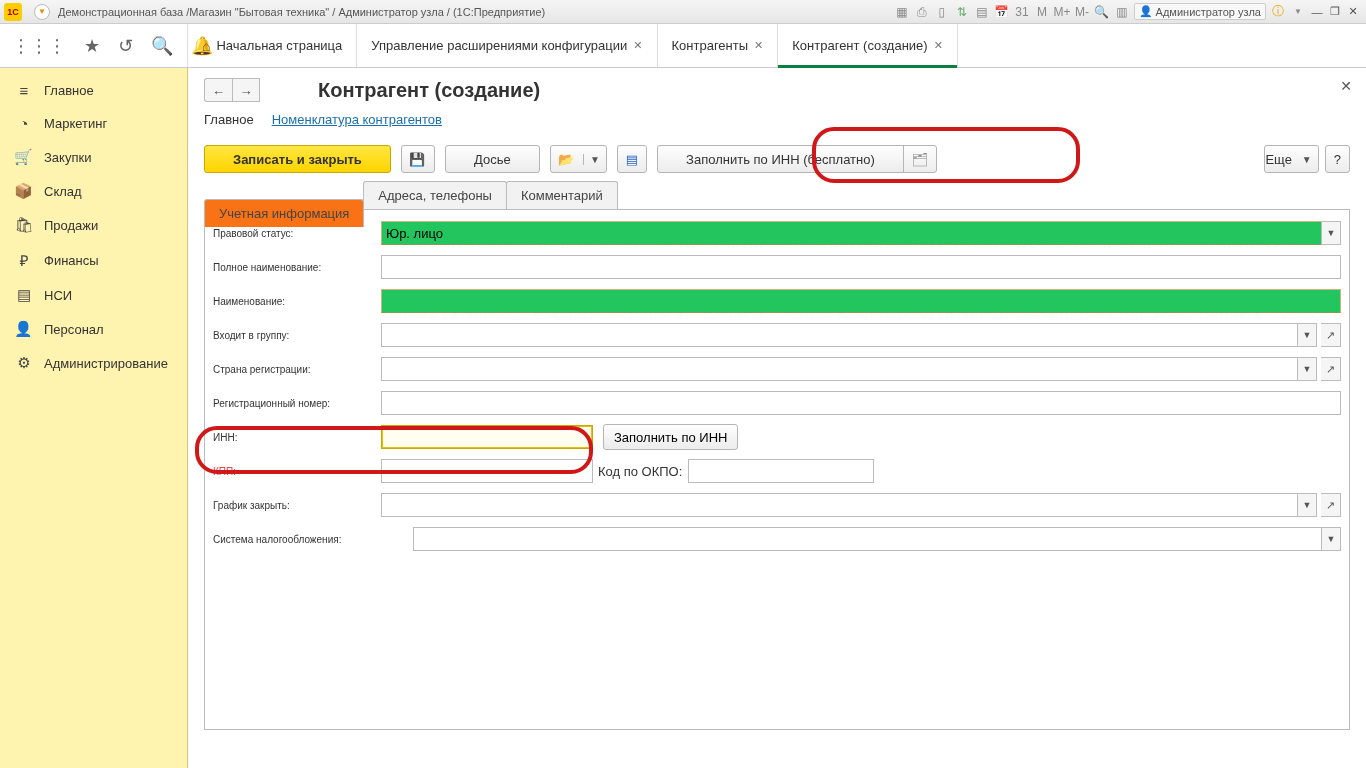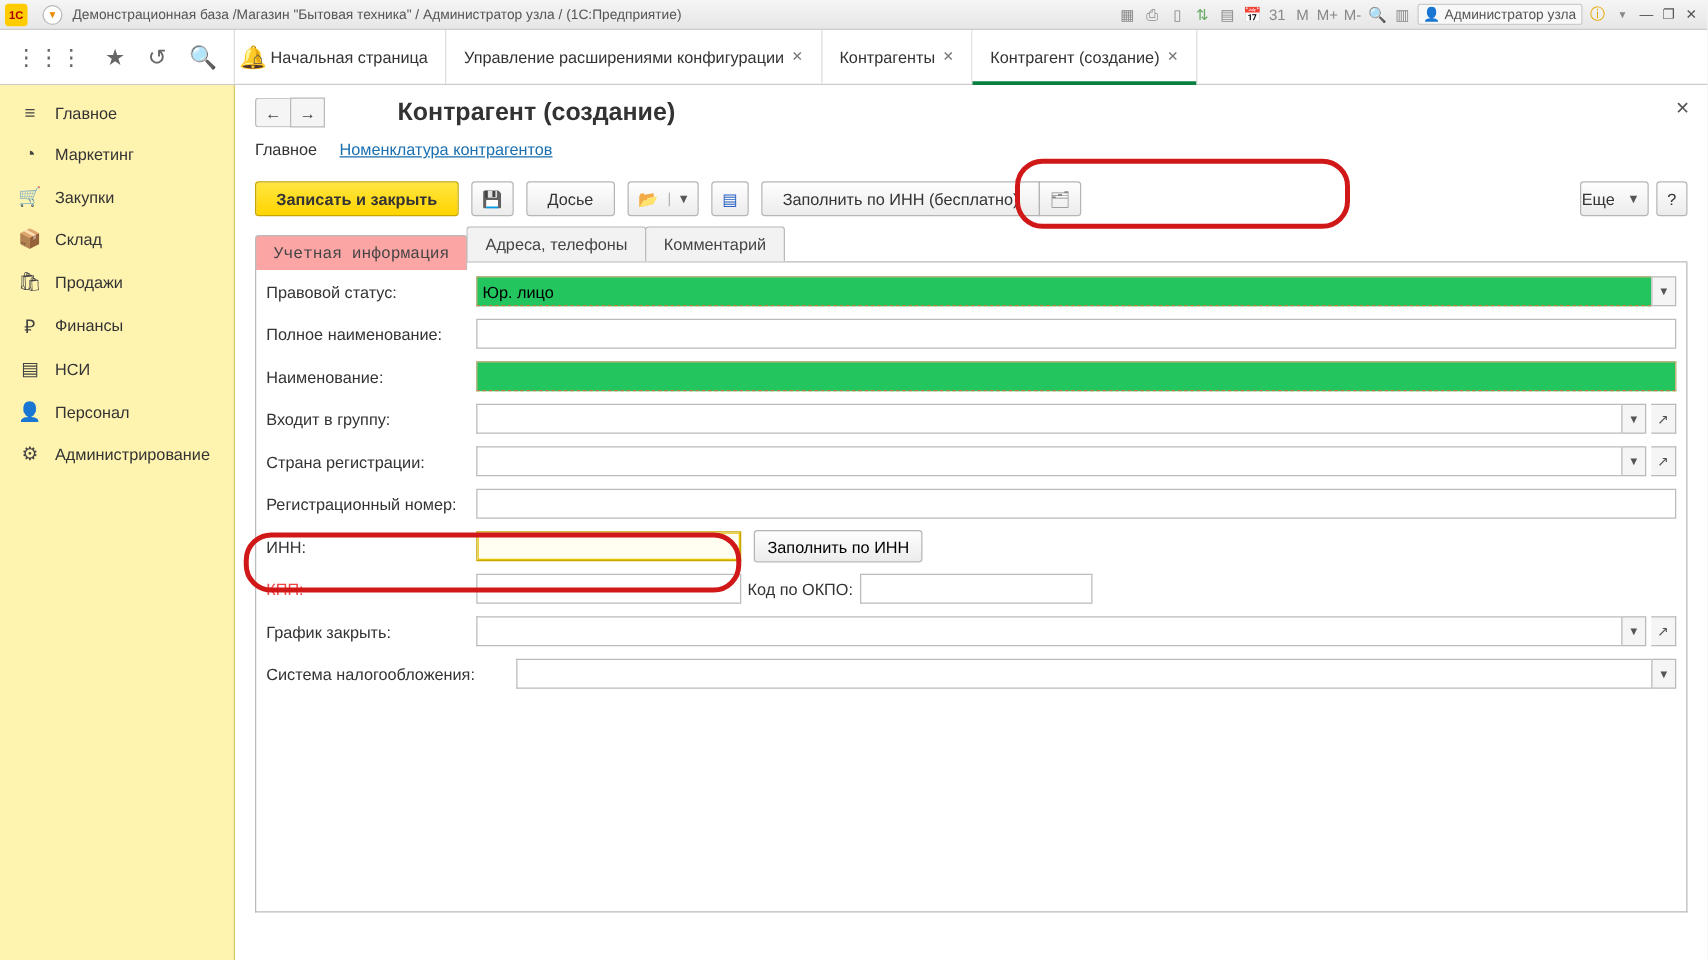--- a/index.html
+++ b/index.html
@@ -42,42 +42,42 @@
 .navbtn:last-child{border-radius:0 3px 3px 0;}
 .page-title { font-size:20px; font-weight:bold; margin-left:58px; }
 .close-x { position:absolute; top:10px; right:14px; font-size:14px; color:#555; cursor:pointer;}
 
 .subtabs { display:flex; gap:18px; margin:10px 0 14px 0; font-size:13px;}
 .subtab { color:#333; cursor:pointer; padding-bottom:4px; }
 .subtab.active { font-weight:normal; }
 .subtab.link { color:#1a6fb0; text-decoration:underline;}
 
 .cmdrow { display:flex; align-items:center; gap:10px; margin-bottom:8px; position:relative;}
-.btn { height:28px; border:1px solid #b5b5b5; background:linear-gradient(#fefefe,#ececec); border-radius:3px; padding:0 16px; font-size:13px; display:flex; align-items:center; cursor:pointer; color:#333;}
+.btn { height:28px; border:1px solid #b5b5b5; background:linear-gradient(#fefefe,#ececec); border-radius:3px; padding:0 28px; font-size:13px; display:flex; align-items:center; cursor:pointer; color:#333;}
 .btn.primary { background:linear-gradient(#ffe640,#ffd400); border-color:#c7a700; font-weight:bold;}
 .btn.iconbtn { padding:0 8px; }
 .btn.split { padding:0; }
 .btn.split .main-part{ padding:0 8px; display:flex; align-items:center;}
 .btn.split .drop-part{ border-left:1px solid #b5b5b5; padding:0 6px; font-size:10px; color:#555;}
 .btngroup { display:flex; }
 .btngroup .btn { border-radius:0; margin-left:-1px;}
 .btngroup .btn:first-child{border-radius:3px 0 0 3px; margin-left:0;}
 .btngroup .btn:last-child{border-radius:0 3px 3px 0;}
 .cmd-right { margin-left:auto; display:flex; gap:6px;}
 
 .redcircle { position:absolute; border:4px solid #d01818; border-radius:22px; pointer-events:none; }
 .red1 { left:608px; top:-18px; width:268px; height:56px; }
 
 .form-tabs { display:flex; border-bottom:1px solid #bbb; margin-top:2px;}
 .ftab { padding:6px 14px; border:1px solid #bbb; border-bottom:none; background:#f2f2f2; margin-right:-1px; border-radius:3px 3px 0 0; font-size:13px; cursor:pointer; color:#444;}
-.ftab.active { background:#fca5a5; position:relative; top:7px;font-family:Liberation Mono, monospace;}
+.ftab.active { background:#f97316; position:relative; top:18px;}
 
 .formarea { border:1px solid #bbb; border-top:none; padding:10px 8px; height:520px; position:relative;}
 .frow { display:flex; align-items:center; margin-bottom:8px; min-height:26px;}
-.flabel { width:168px; font-size:13px; color:#333; }
+.flabel { width:168px; font-size:10px; color:#333; }
 .flabel.disabled { color:#ef4444; }
 .finput { flex:1; height:24px; border:1px solid #bbb; background:#fff; padding:0 4px; font-size:13px;}
 .finput.small { flex:0 0 212px;}
 .finput.small2 { flex:0 0 100px;}
 .finput.yellow { background:#fffef0; border-color:#c7a700; box-shadow:0 0 0 1px #e6c200 inset;}
 .finput.req { background:#22c55e; border-color:#d2b080; border-bottom:1px dashed #c08040;}
 .select-wrap { flex:1; display:flex;}
 .select-wrap .finput { flex:1; border-right:none;}
 .select-wrap .sel-drop { width:20px; height:24px; border:1px solid #bbb; background:#f5f5f5; display:flex;align-items:center;justify-content:center; font-size:9px; color:#555; cursor:pointer;}
 .select-wrap .sel-open { width:20px; height:24px; border:1px solid #bbb; border-left:none; background:#f5f5f5; display:flex;align-items:center;justify-content:center; font-size:11px; color:#555; cursor:pointer; margin-left:4px;}

